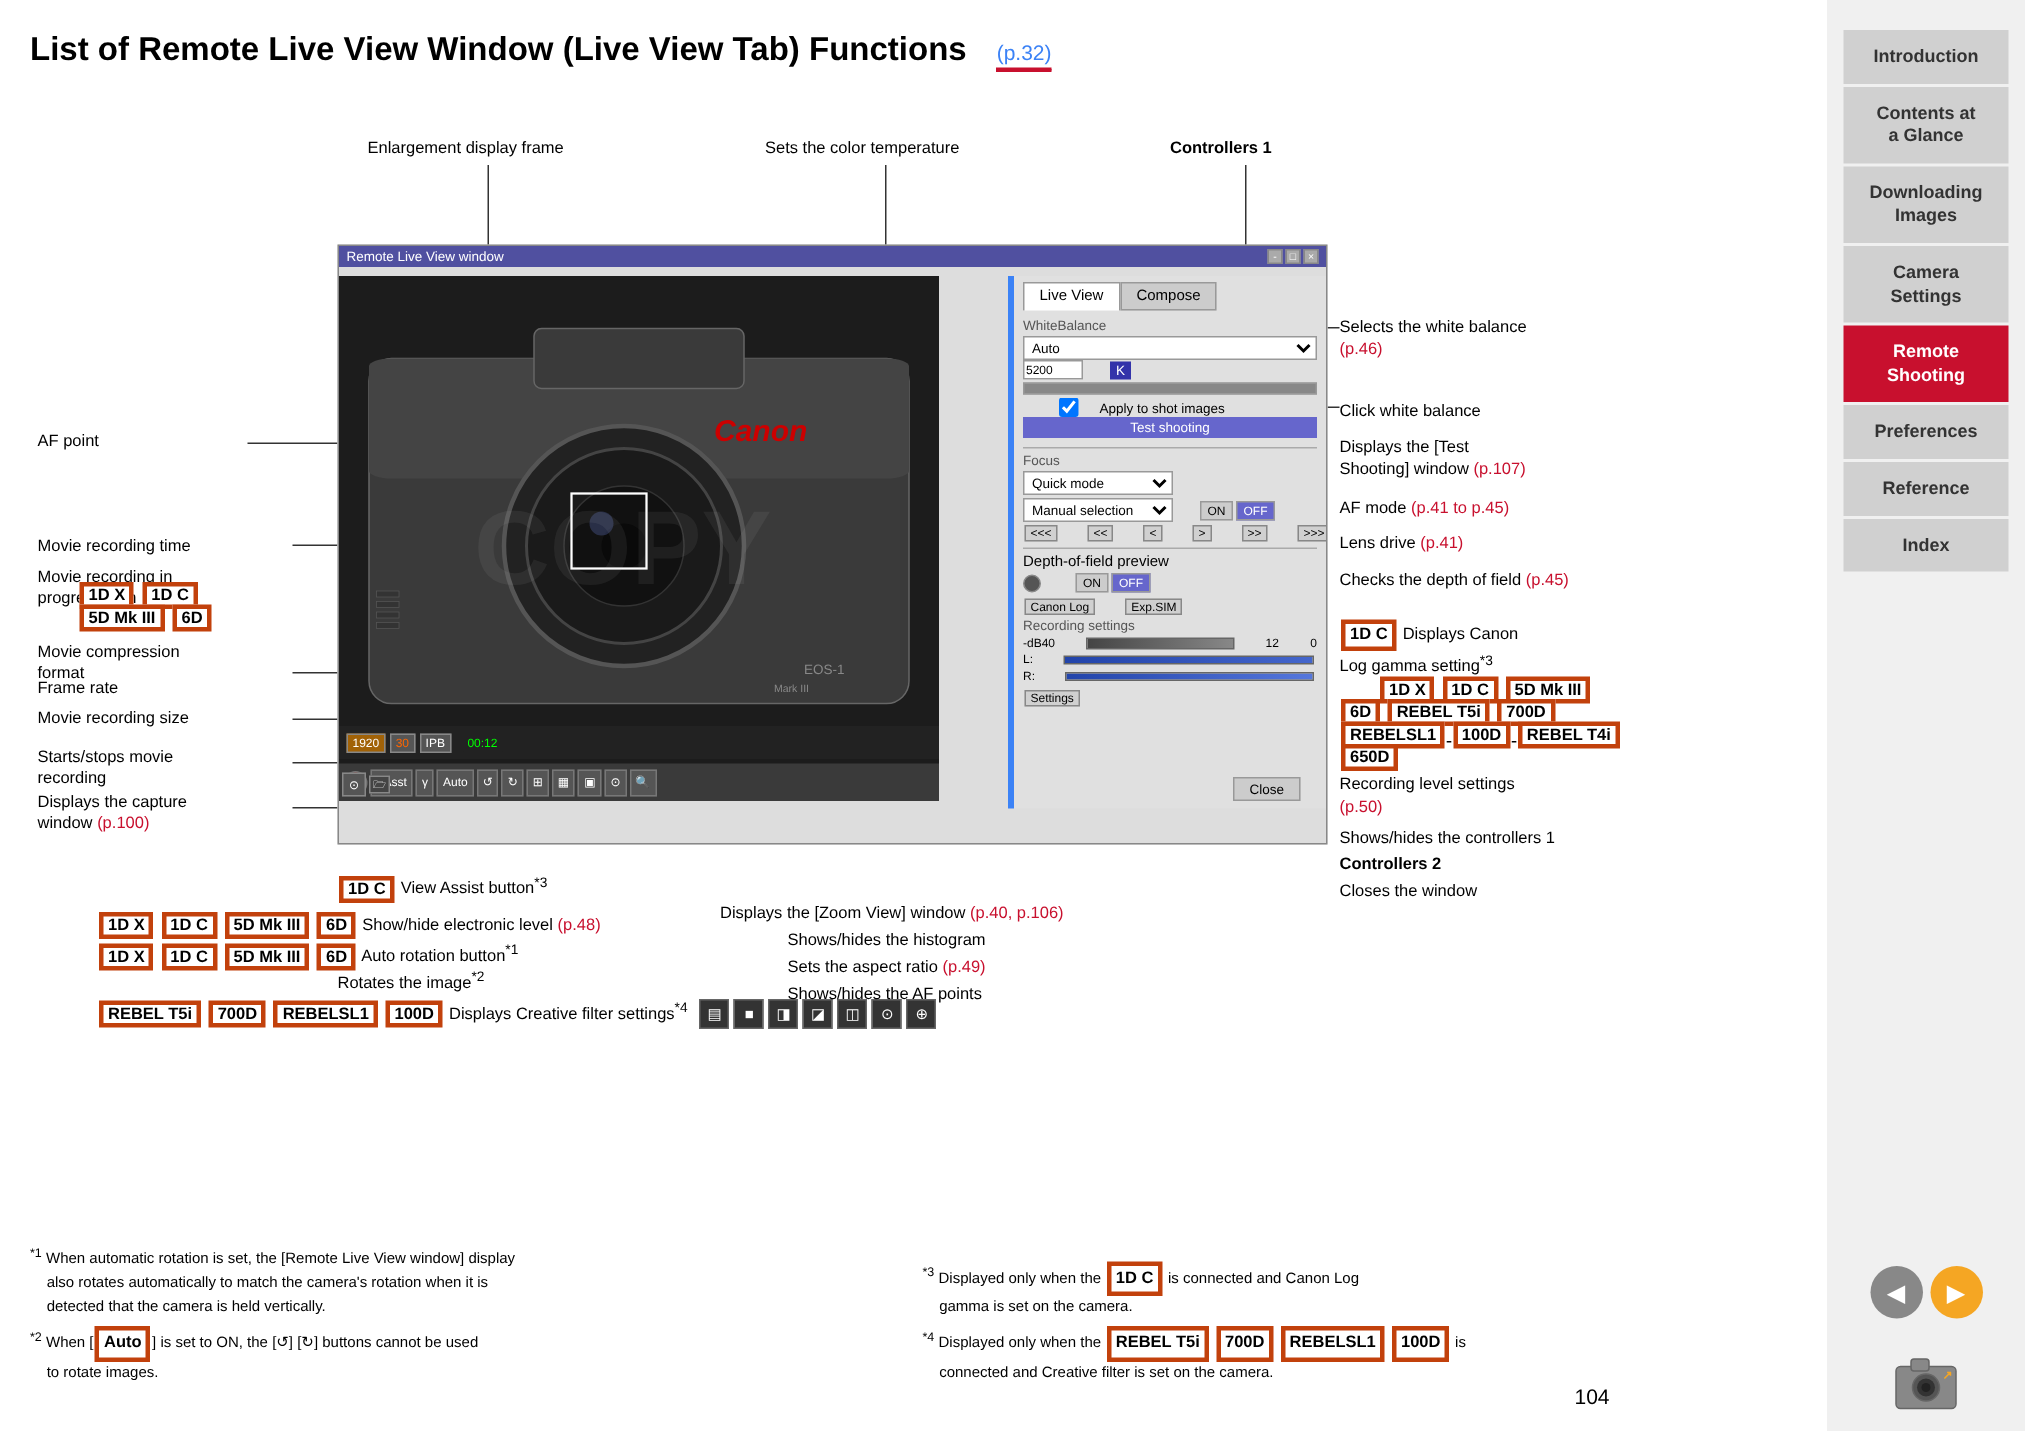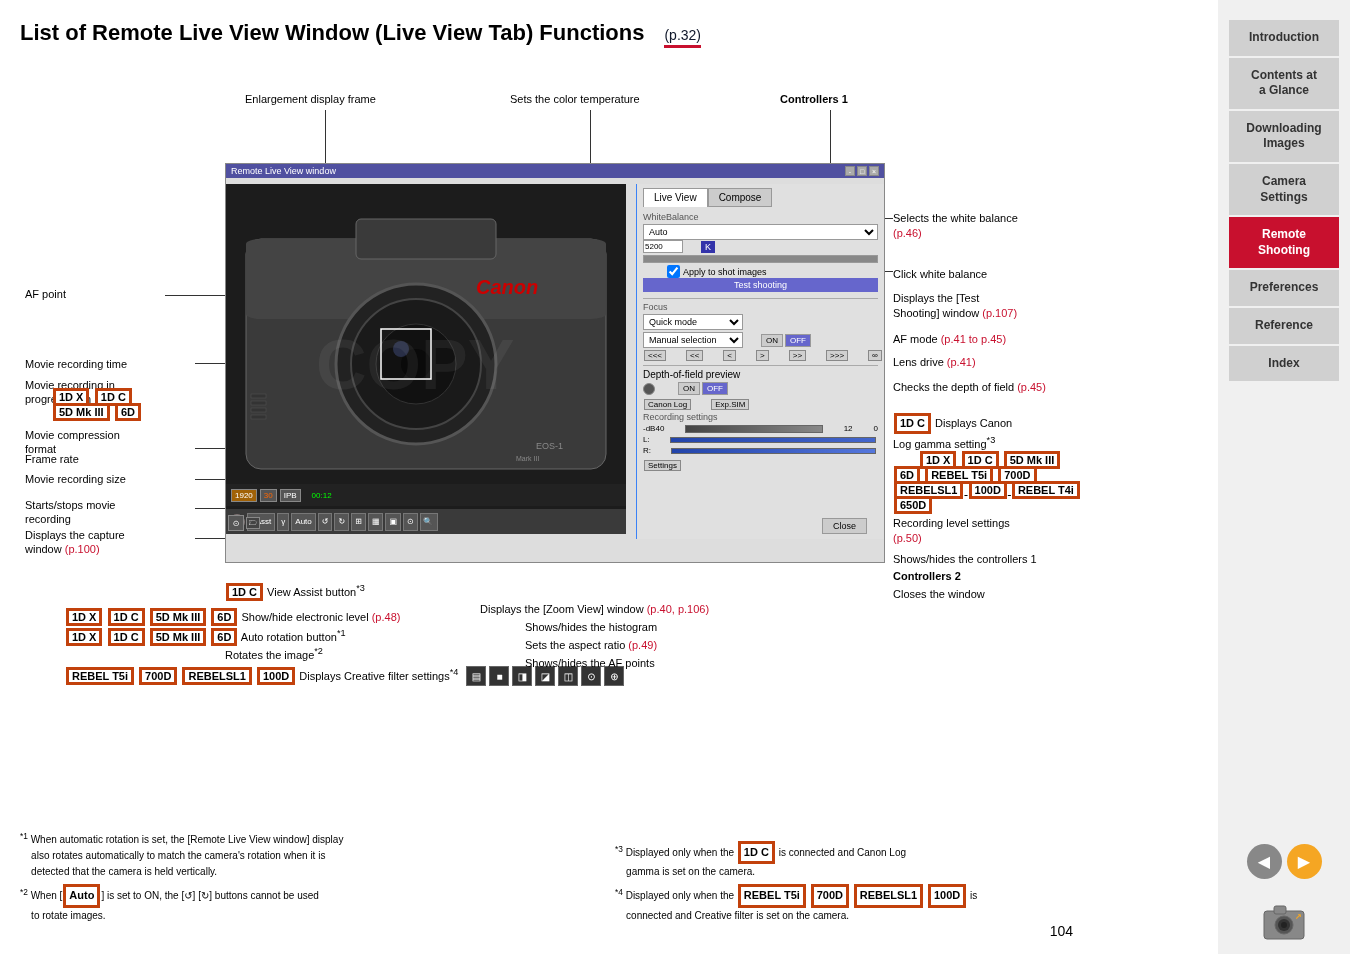--- a/index.html
+++ b/index.html
@@ -65,21 +65,21 @@
       font-weight: bold;
       margin-bottom: 15px;
       display: flex;
       align-items: flex-start;
       gap: 20px;
     }
 
     .page-title .page-ref {
       font-size: 14px;
       font-weight: normal;
-      color: #0f172a;
+      color: #3b82f6;
       border-bottom: 2px solid #c8102e;
       padding-bottom: 2px;
     }
 
     .tb-btn {
       background: #555;
       color: #fff;
       border: 1px solid #777;
       font-size: 8px;
       padding: 1px 3px;
@@ -136,21 +136,21 @@
       color: #fff;
       border: none;
       font-size: 9px;
       padding: 1px 4px;
       cursor: pointer;
     }
 
     .panel-checkbox-row {
       display: flex;
       align-items: center;
-      gap: 3px;
+      gap: 14px;
       font-size: 9px;
       padding-left: 24px;
     }
 
     .panel-btn {
       background: #6666cc;
       color: #fff;
       border: none;
       font-size: 9px;
       padding: 2px 6px;
@@ -309,24 +309,24 @@
       height: 280px;
       margin: 25px auto 0;
       position: relative;
     }
 
     
     .cam-right {
       position: absolute;
       right: 0;
       top: 20px;
-      width: 248px;
+      width: 212px;
       height: 355px;
       background: #e0e0e0;
-      border-left: 1px solid #3b82f6;
+      border-left: 4px solid #3b82f6;
       padding: 4px 6px;
       font-size: 9px;
       overflow: hidden;
     }
 
     
     .sm-btn {
       display: inline-block;
       border: 1px solid #888;
       background: #d0d0d0;

